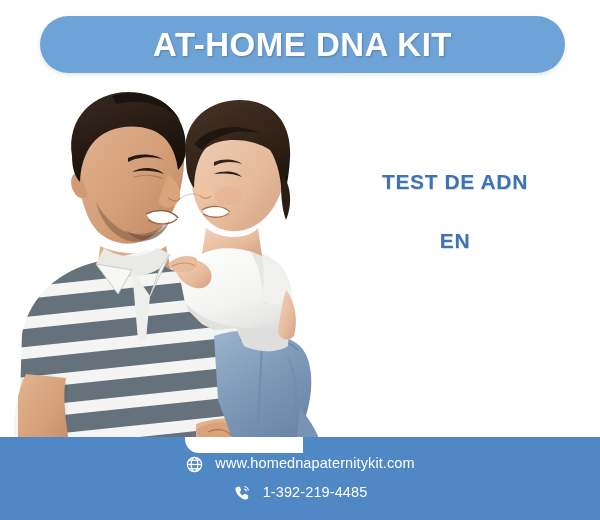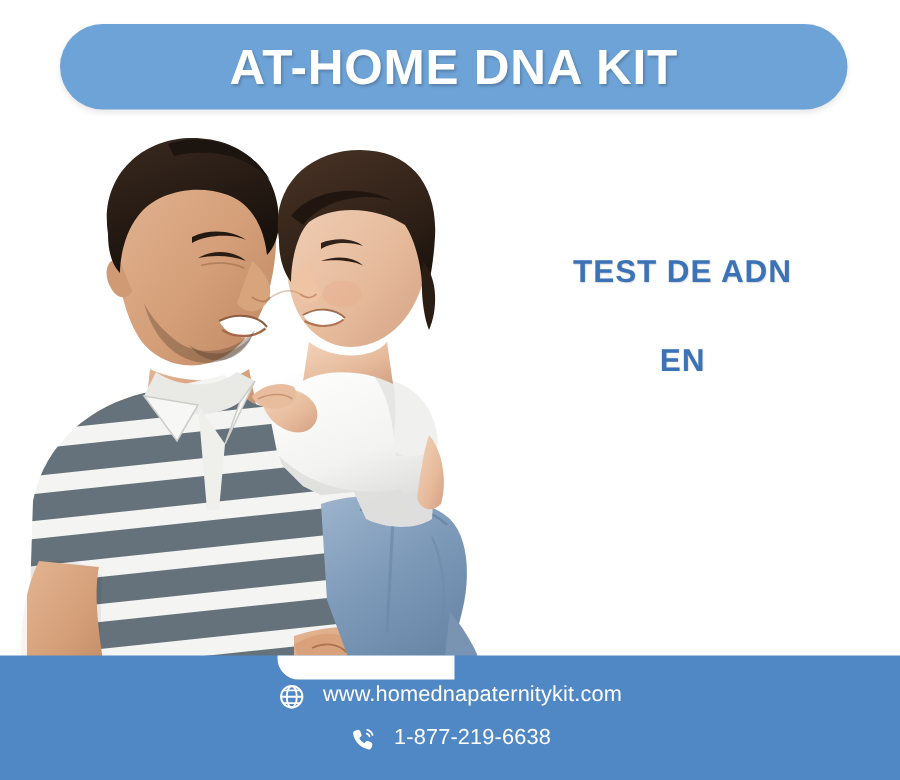--- a/index.html
+++ b/index.html
@@ -314,18 +314,18 @@
 
   <div class="footer-row row-two">
     <div class="contact-item">
       <span class="icon">
         <svg width="19" height="19" viewBox="0 0 24 24">
           <path d="M6.6 3.4 C 7.6 3.0 8.6 3.5 9.0 4.5 L 10.0 7.0 C 10.3 7.8 10.1 8.6 9.4 9.1 L 8.2 10.0 C 9.0 11.9 10.6 13.6 12.6 14.5 L 13.5 13.3 C 14.0 12.6 14.8 12.4 15.6 12.7 L 18.1 13.7 C 19.0 14.1 19.5 15.1 19.2 16.1 L 18.6 18.2 C 18.3 19.2 17.3 19.9 16.2 19.7 C 9.6 18.7 4.1 13.2 3.0 6.6 C 2.8 5.5 3.5 4.5 4.5 4.1 Z" fill="#ffffff"></path>
           <path d="M15.0 3.2 C 17.1 3.8 18.8 5.4 19.4 7.5" stroke="#ffffff" stroke-width="1.5" fill="none" stroke-linecap="round"></path>
           <path d="M14.6 6.4 C 15.7 6.8 16.5 7.6 16.8 8.7" stroke="#ffffff" stroke-width="1.5" fill="none" stroke-linecap="round"></path>
         </svg>
       </span>
-      <span class="contact-text">1-877-219-6638</span>
+      <span class="contact-text">1-392-219-4485</span>
     </div>
 
   </div>
 
 </div>
 
 </body></html>

